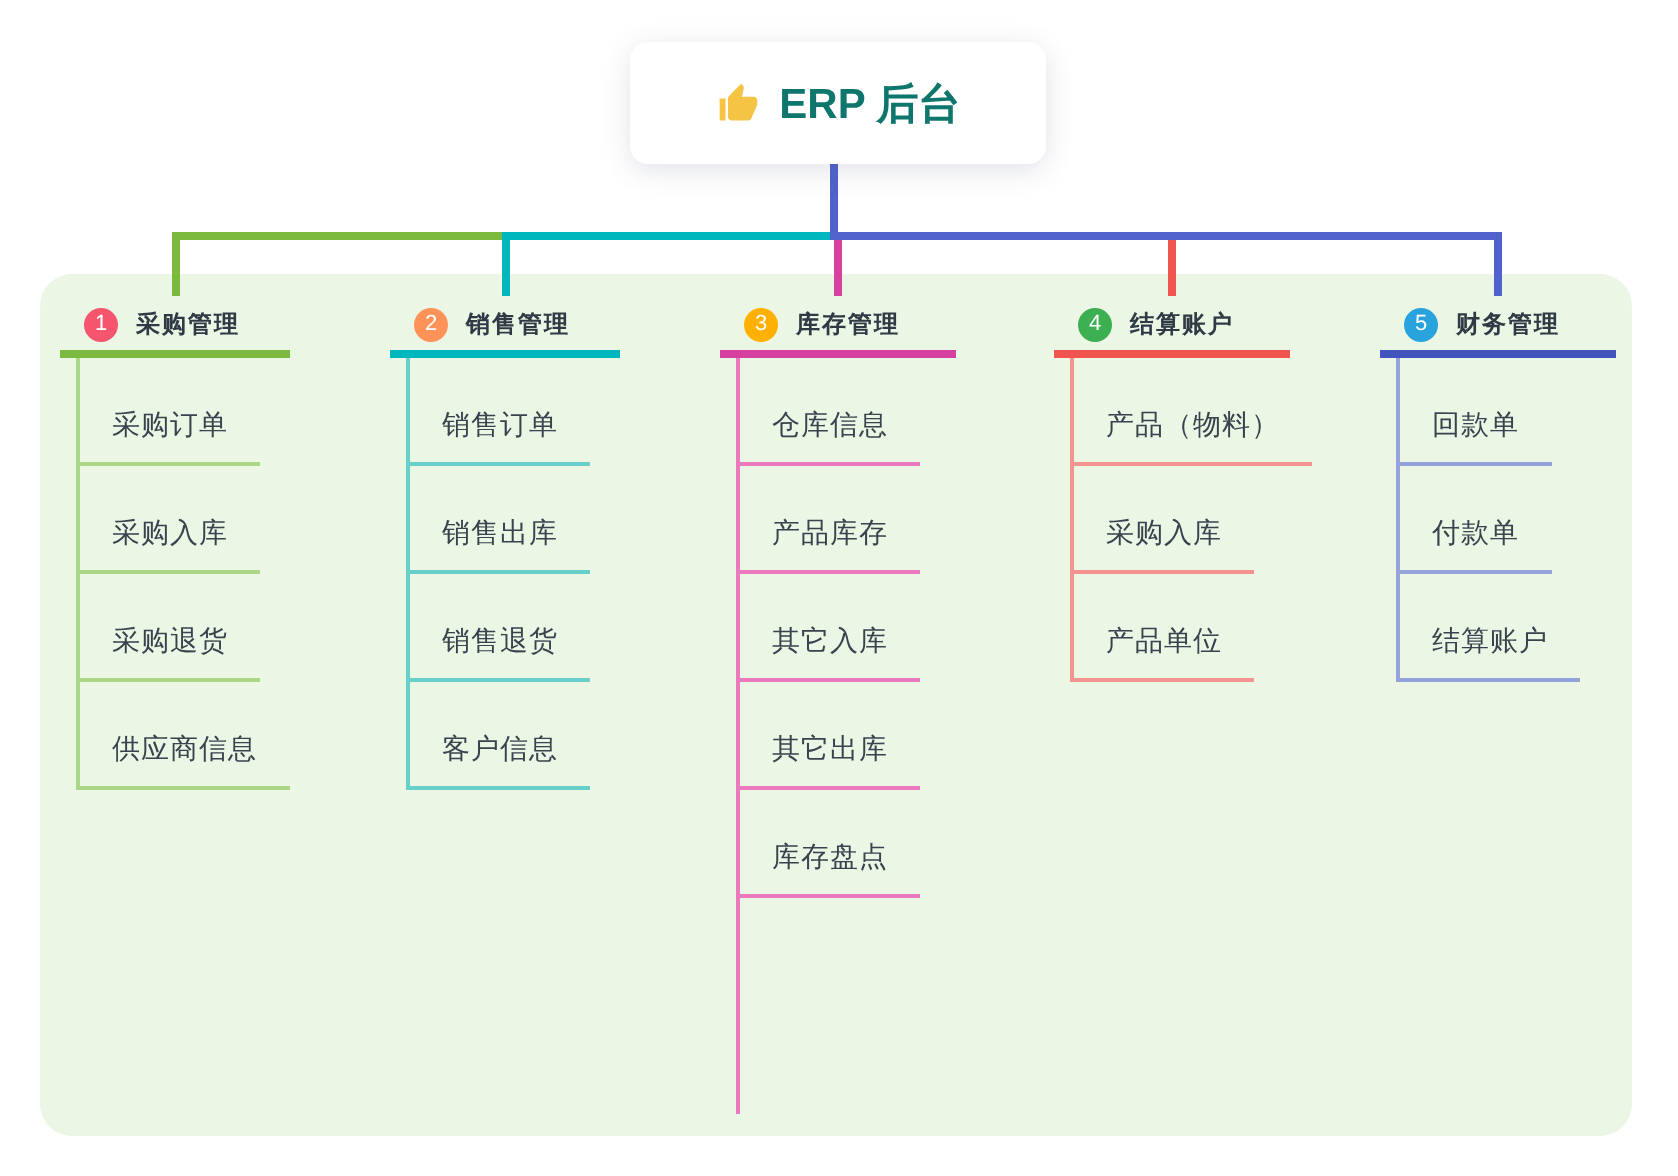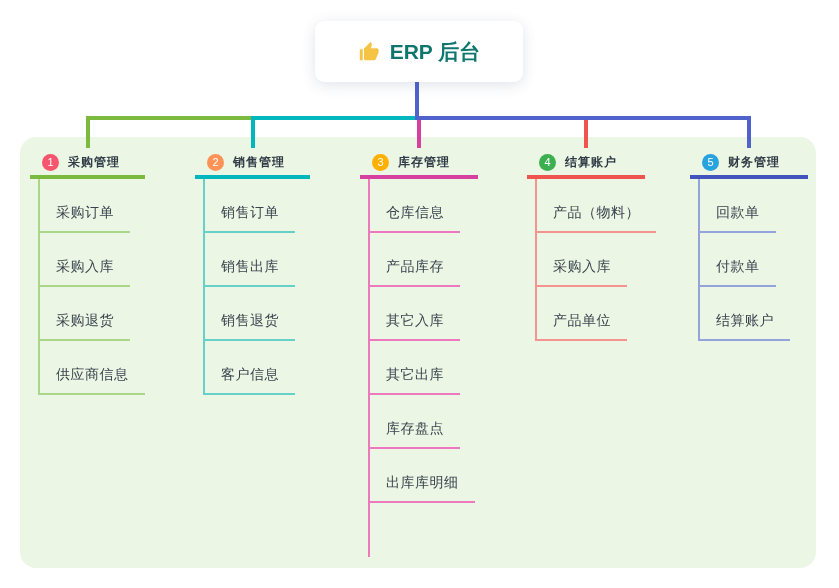--- a/index.html
+++ b/index.html
@@ -125,23 +125,20 @@
           </div>
           <div class="item">
             <span class="itext" style="border-bottom-color: rgb(236, 121, 189);">其它入库</span>
           </div>
           <div class="item">
             <span class="itext" style="border-bottom-color: rgb(236, 121, 189);">其它出库</span>
           </div>
           <div class="item">
             <span class="itext" style="border-bottom-color: rgb(236, 121, 189);">库存盘点</span>
           </div>
-          <div class="item">
-            <span class="itext" style="border-bottom-color: rgb(236, 121, 189);">出库库明细</span>
-          </div>
         </div>
       </div>
       <div class="branch" style="left: 527px;">
         <div class="bhead" style="width: 106px; border-bottom-color: rgb(240, 84, 79);">
           <span class="badge" style="background: rgb(60, 176, 80);">4</span>
           <span class="blabel">结算账户</span>
         </div>
         <div class="vline" style="background: rgb(244, 147, 144); height: 162px;"></div>
         <div class="items">
           <div class="item">

